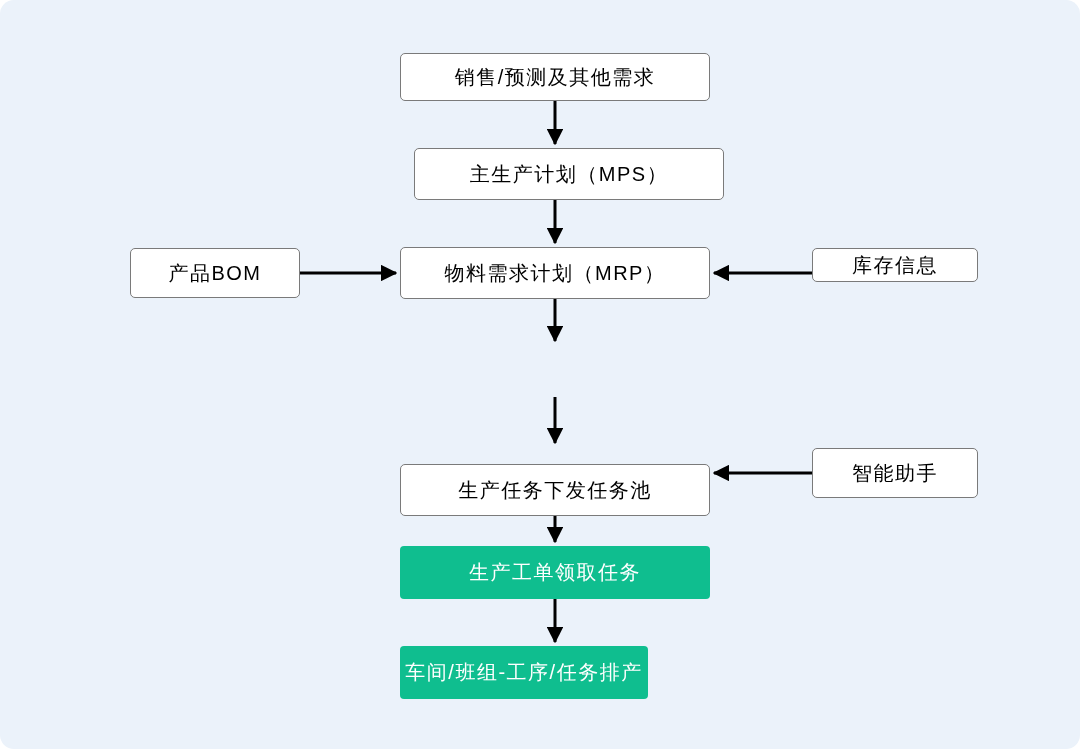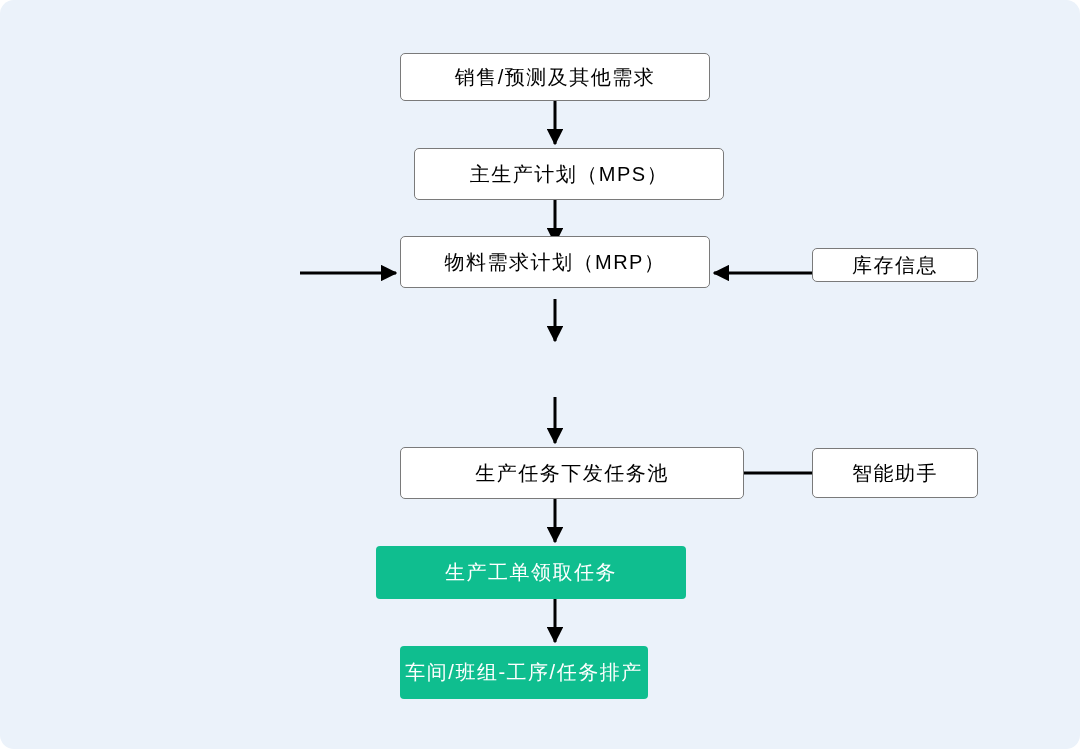--- a/index.html
+++ b/index.html
@@ -50,24 +50,24 @@
   }
   .node.green {
     background: var(--accent-green);
     border: none;
     border-radius: 4px;
     color: var(--text-light);
   }
   
   .n-sales    { left: 400px; top:  53px; width: 310px; height: 48px; }
   .n-mps      { left: 400px; top: 148px; width: 310px; height: 52px; margin-left: 14px; }
-  .n-mrp      { left: 400px; top: 236px; width: 310px; height: 52px; }
+  .n-mrp      { left: 400px; top: 247px; width: 310px; height: 52px; }
   .n-plan     { left: 400px; top: 345px; width: 310px; height: 52px; }
-  .n-pool     { left: 400px; top: 447px; width: 344px; height: 52px; }
-  .n-claim    { left: 376px; top: 546px; width: 310px; height: 53px; }
+  .n-pool     { left: 400px; top: 464px; width: 310px; height: 52px; }
+  .n-claim    { left: 400px; top: 546px; width: 310px; height: 53px; }
   .n-workshop { left: 400px; top: 646px; width: 248px; height: 53px; }
   
   .n-bom    { left: 130px; top: 248px; width: 170px; height: 50px; }
   .n-inv    { left: 812px; top: 248px; width: 166px; height: 34px; }
   .n-assist { left: 812px; top: 448px; width: 166px; height: 50px; }
 </style>
 </head>
 <body>
 
 <div class="canvas">
@@ -90,20 +90,23 @@
   </svg>
 
   <div class="node white n-sales">
     <span>销售/预测及其他需求</span>
   </div>
 
   <div class="node white n-mps">
     <span>主生产计划（MPS）</span>
   </div>
 
+  <div class="node white n-bom">
+    <span>产品BOM</span>
+  </div>
 
   <div class="node white n-mrp">
     <span>物料需求计划（MRP）</span>
   </div>
 
   <div class="node white n-inv">
     <span>库存信息</span>
   </div>
 
 

